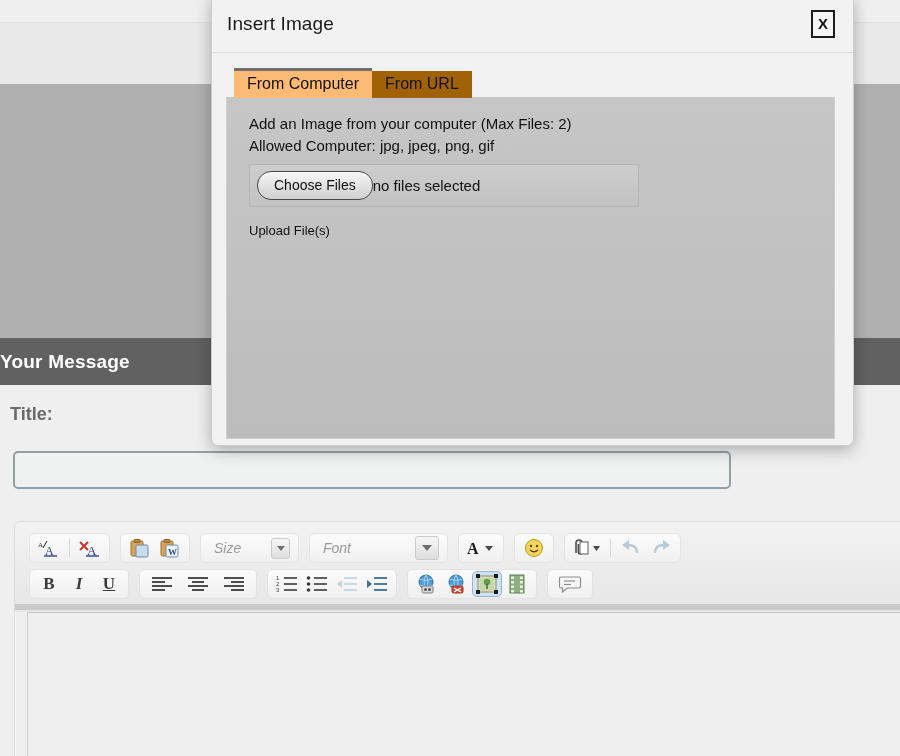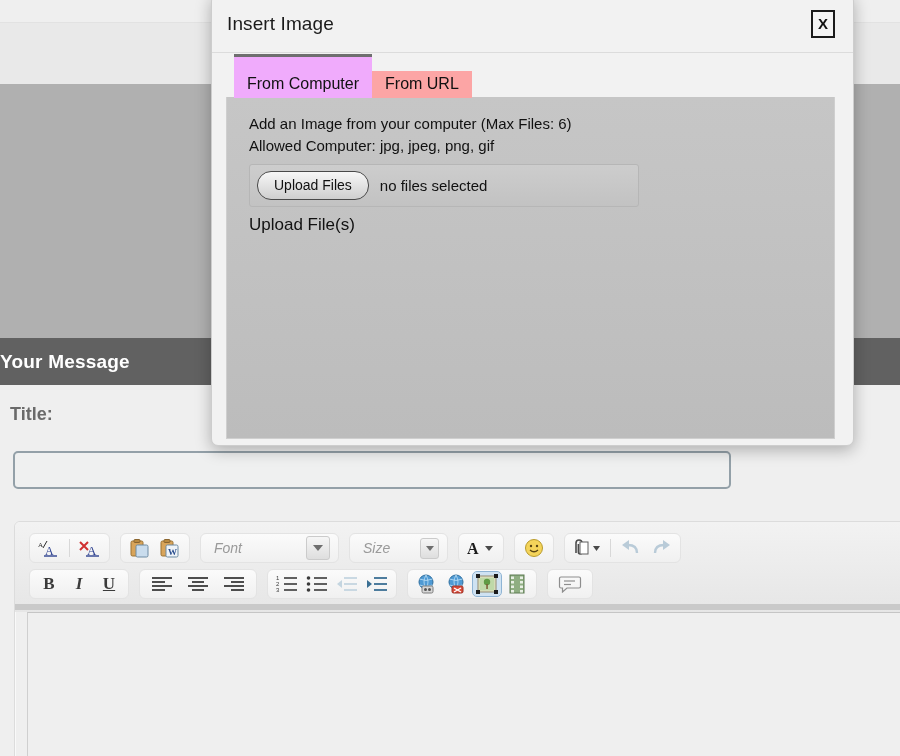--- a/index.html
+++ b/index.html
@@ -133,26 +133,26 @@
   .modal-title { font-size: 19px; font-weight: normal; color: #1b1b1b; letter-spacing: .1px; }
   .close-btn {
     width: 20px; height: 24px; border: 2px solid #1b1b1b;
     display: flex; align-items: center; justify-content: center;
     font-size: 15px; font-weight: bold; color: #111; background: #f4f4f4;
     line-height: 1;
   }
   .tabs { display: flex; align-items: flex-end; padding: 14px 0 0 22px; height: 30px; }
   .tab {
     padding: 4px 13px 5px 13px; font-size: 16px; color: #111;
-    background: #fca5a5; position: relative; top: 1px;
+    background: #a16207; position: relative; top: 1px;
   }
   .tab.active {
-    background: #f0abfc;
+    background: #fdba74;
     border-top: 3px solid #6f6f6f;
-    padding-top: 18px;
+    padding-top: 4px;
   }
   .panel {
     margin: 0 18px 14px 14px; height: 342px;
     background: linear-gradient(#c6c6c6, #bcbcbc);
     border: 1px solid #cfcfcf; border-top: none;
     padding: 16px 0 0 22px; box-sizing: border-box;
   }
   .panel-line { font-size: 15px; color: #111; line-height: 1.45; }
   .filefield {
     margin-top: 7px; width: 390px; height: 43px;
@@ -160,22 +160,22 @@
     border: 1px solid #b6b6b6; border-radius: 3px;
     display: flex; align-items: center; padding-left: 7px; box-sizing: border-box;
   }
   .choose-files {
     height: 27px; padding: 0 16px; border-radius: 14px;
     background: linear-gradient(#f7f7f7, #cfcfcf);
     border: 1px solid #4a4a4a;
     display: flex; align-items: center; justify-content: center;
     font-size: 14px; color: #101010;
   }
-  .nofiles { margin-left: 11px; font-size: 15px; color: #111; }
-  .upload-link { margin-top: 8px; font-size: 17px; color: #111; }
+  .nofiles { font-size: 15px; color: #111; }
+  .upload-link { margin-top: 16px; font-size: 13px; color: #111; }
 </style>
 </head>
 <body>
 
 <div id="root">
 
   <div class="bg-topstrip"></div>
 
   <div class="bg-replybar">
     <div class="reply-btns">
@@ -233,33 +233,33 @@
             <svg width="20" height="19" viewBox="0 0 20 19">
                 <rect x="1" y="2" width="12" height="15" rx="1.5" fill="#d8a45a" stroke="#9b7233"></rect>
                 <rect x="4" y="0.5" width="6" height="3" rx="1" fill="#b9893f" stroke="#8a6530"></rect>
                 <rect x="6" y="6" width="12" height="12" rx="1.5" fill="#eef3f8" stroke="#6d8ba3"></rect>
                 <text x="8" y="16" font-size="9" font-weight="bold" font-family="Liberation Serif, serif" fill="#2b4f8f">W</text>
               </svg>
           </div>
         </div>
 
         <div class="tb-group">
+          <div class="tb-select size">
+            <span>Size</span>
+            <span class="arrowbox small">
+                <i class="caret tiny"></i>
+              </span>
+          </div>
+        </div>
+
+        <div class="tb-group">
           <div class="tb-select font">
             <span>Font</span>
             <span class="arrowbox">
                 <i class="caret"></i>
-              </span>
-          </div>
-        </div>
-
-        <div class="tb-group">
-          <div class="tb-select size">
-            <span>Size</span>
-            <span class="arrowbox small">
-                <i class="caret tiny"></i>
               </span>
           </div>
         </div>
 
         <div class="tb-group">
           <div class="tb-btn wide">
             <svg width="30" height="18" viewBox="0 0 30 18">
                 <text x="1" y="15" font-size="16" font-weight="bold" font-family="Liberation Serif, serif" fill="#1b1b1b">A</text>
                 <polygon points="19,7 27,7 23,12" fill="#4a4a4a"></polygon>
               </svg>
@@ -473,25 +473,25 @@
       <span class="modal-title">Insert Image</span>
       <span class="close-btn">X</span>
     </div>
 
     <div class="tabs">
       <div class="tab active">From Computer</div>
       <div class="tab">From URL</div>
     </div>
 
     <div class="panel">
-      <div class="panel-line">Add an Image from your computer (Max Files: 6)</div>
+      <div class="panel-line">Add an Image from your computer (Max Files: 2)</div>
       <div class="panel-line">Allowed Computer: jpg, jpeg, png, gif</div>
 
       <div class="filefield">
-        <span class="choose-files">Upload Files</span>
+        <span class="choose-files">Choose Files</span>
         <span class="nofiles">no files selected</span>
       </div>
 
       <div class="upload-link">Upload File(s)</div>
     </div>
   </div>
 
 </div>
 
 </body></html>

